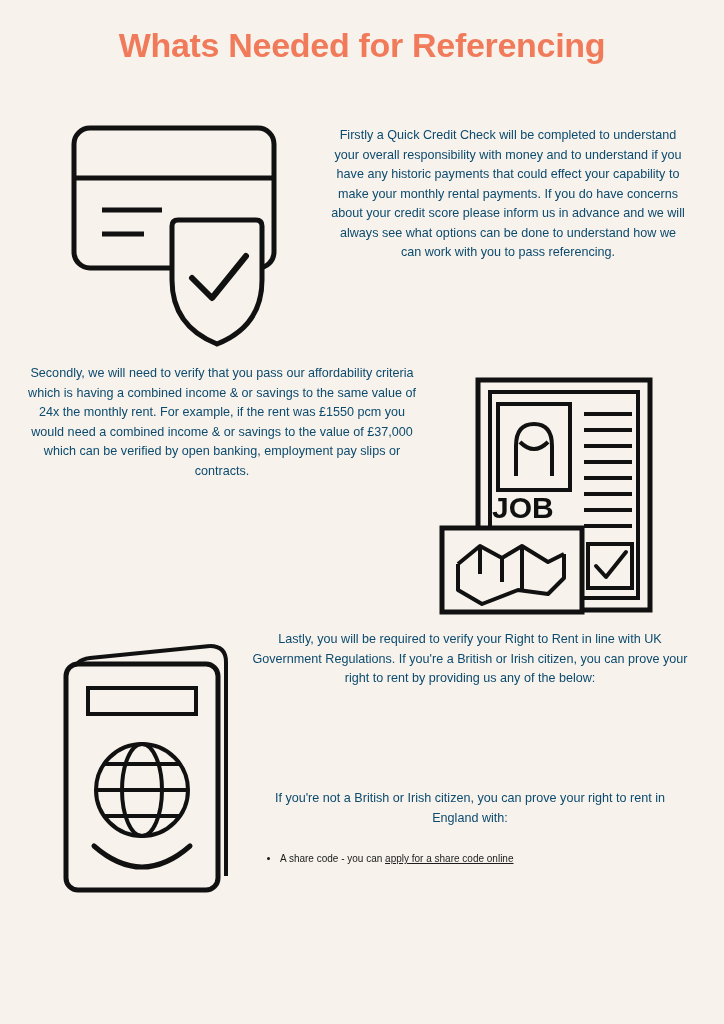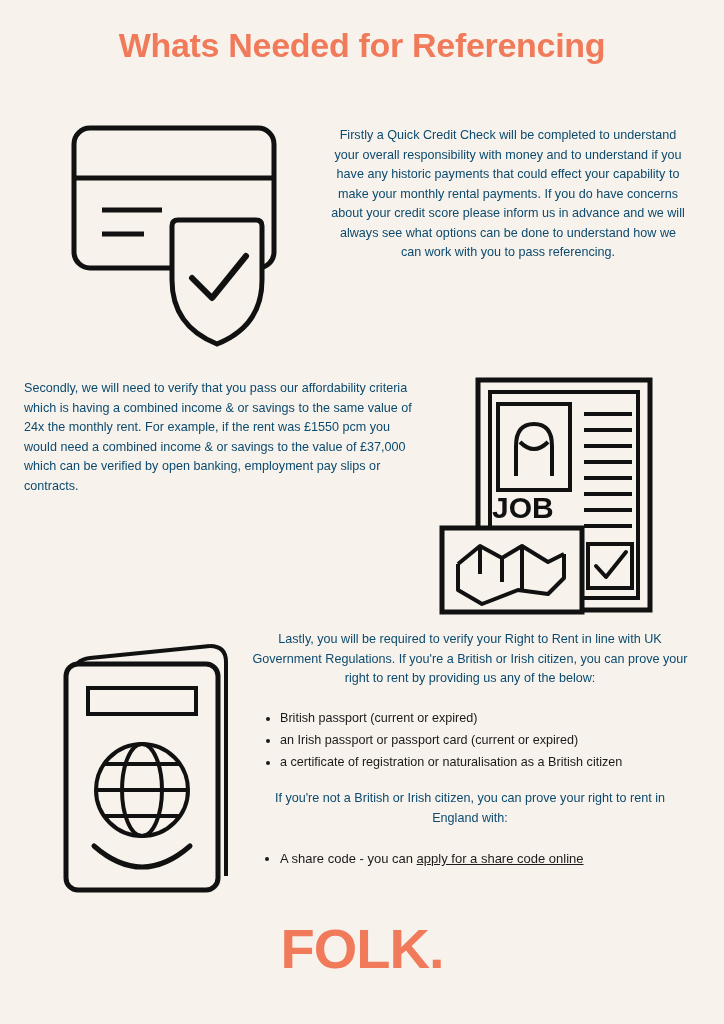--- a/index.html
+++ b/index.html
@@ -51,22 +51,23 @@
     left: 330px;
     top: 126px;
     width: 356px;
     text-align: center;
   }
 
   
   .p2 {
     position: absolute;
     left: 24px;
-    top: 379px;
+    top: 364px;
     width: 396px;
+    text-align: center;
   }
   .p3 {
     position: absolute;
     left: 24px;
     top: 519px;
     width: 396px;
     text-align: center;
   }
   .job-art {
     position: absolute;
@@ -108,21 +109,21 @@
     width: 436px;
     text-align: center;
   }
   .list2 {
     position: absolute;
     left: 252px;
     top: 849px;
     width: 436px;
     margin: 0;
     padding-left: 28px;
-    font-size: 13px;
+    font-size: 10px;
     line-height: 20px;
   }
   .list1 li, .list2 li { margin: 0 0 2px 0; }
   .link {
     text-decoration: underline;
     color: #1c1c1c;
   }
 
   .logo {
     position: absolute;
@@ -201,27 +202,21 @@
       <ellipse cx="82" cy="150" rx="20" ry="46" fill="none" stroke="#111" stroke-width="4"></ellipse>
       <line x1="36" y1="150" x2="128" y2="150" stroke="#111" stroke-width="4"></line>
       <line x1="44" y1="124" x2="120" y2="124" stroke="#111" stroke-width="4"></line>
       <line x1="44" y1="176" x2="120" y2="176" stroke="#111" stroke-width="4"></line>
       <path d="M34 206 Q82 248 130 206" fill="none" stroke="#111" stroke-width="5" stroke-linecap="round"></path>
     </svg>
   </div>
 
   <div class="para p4">Lastly, you will be required to verify your Right to Rent in line with UK Government Regulations. If you're a British or Irish citizen, you can prove your right to rent by providing us any of the below:</div>
 
-  <ul class="list1">
-    <li>British passport (current or expired)</li>
-    <li>an Irish passport or passport card (current or expired)</li>
-    <li>a certificate of registration or naturalisation as a British citizen</li>
-  </ul>
 
   <div class="para p5">If you're not a British or Irish citizen, you can prove your right to rent in England with:</div>
 
   <ul class="list2">
     <li><span>A share code - you can </span><a class="link" href="#">apply for a share code online</a></li>
   </ul>
 
-  <div class="logo">FOLK.</div>
 
 </div>
 
 </body></html>

